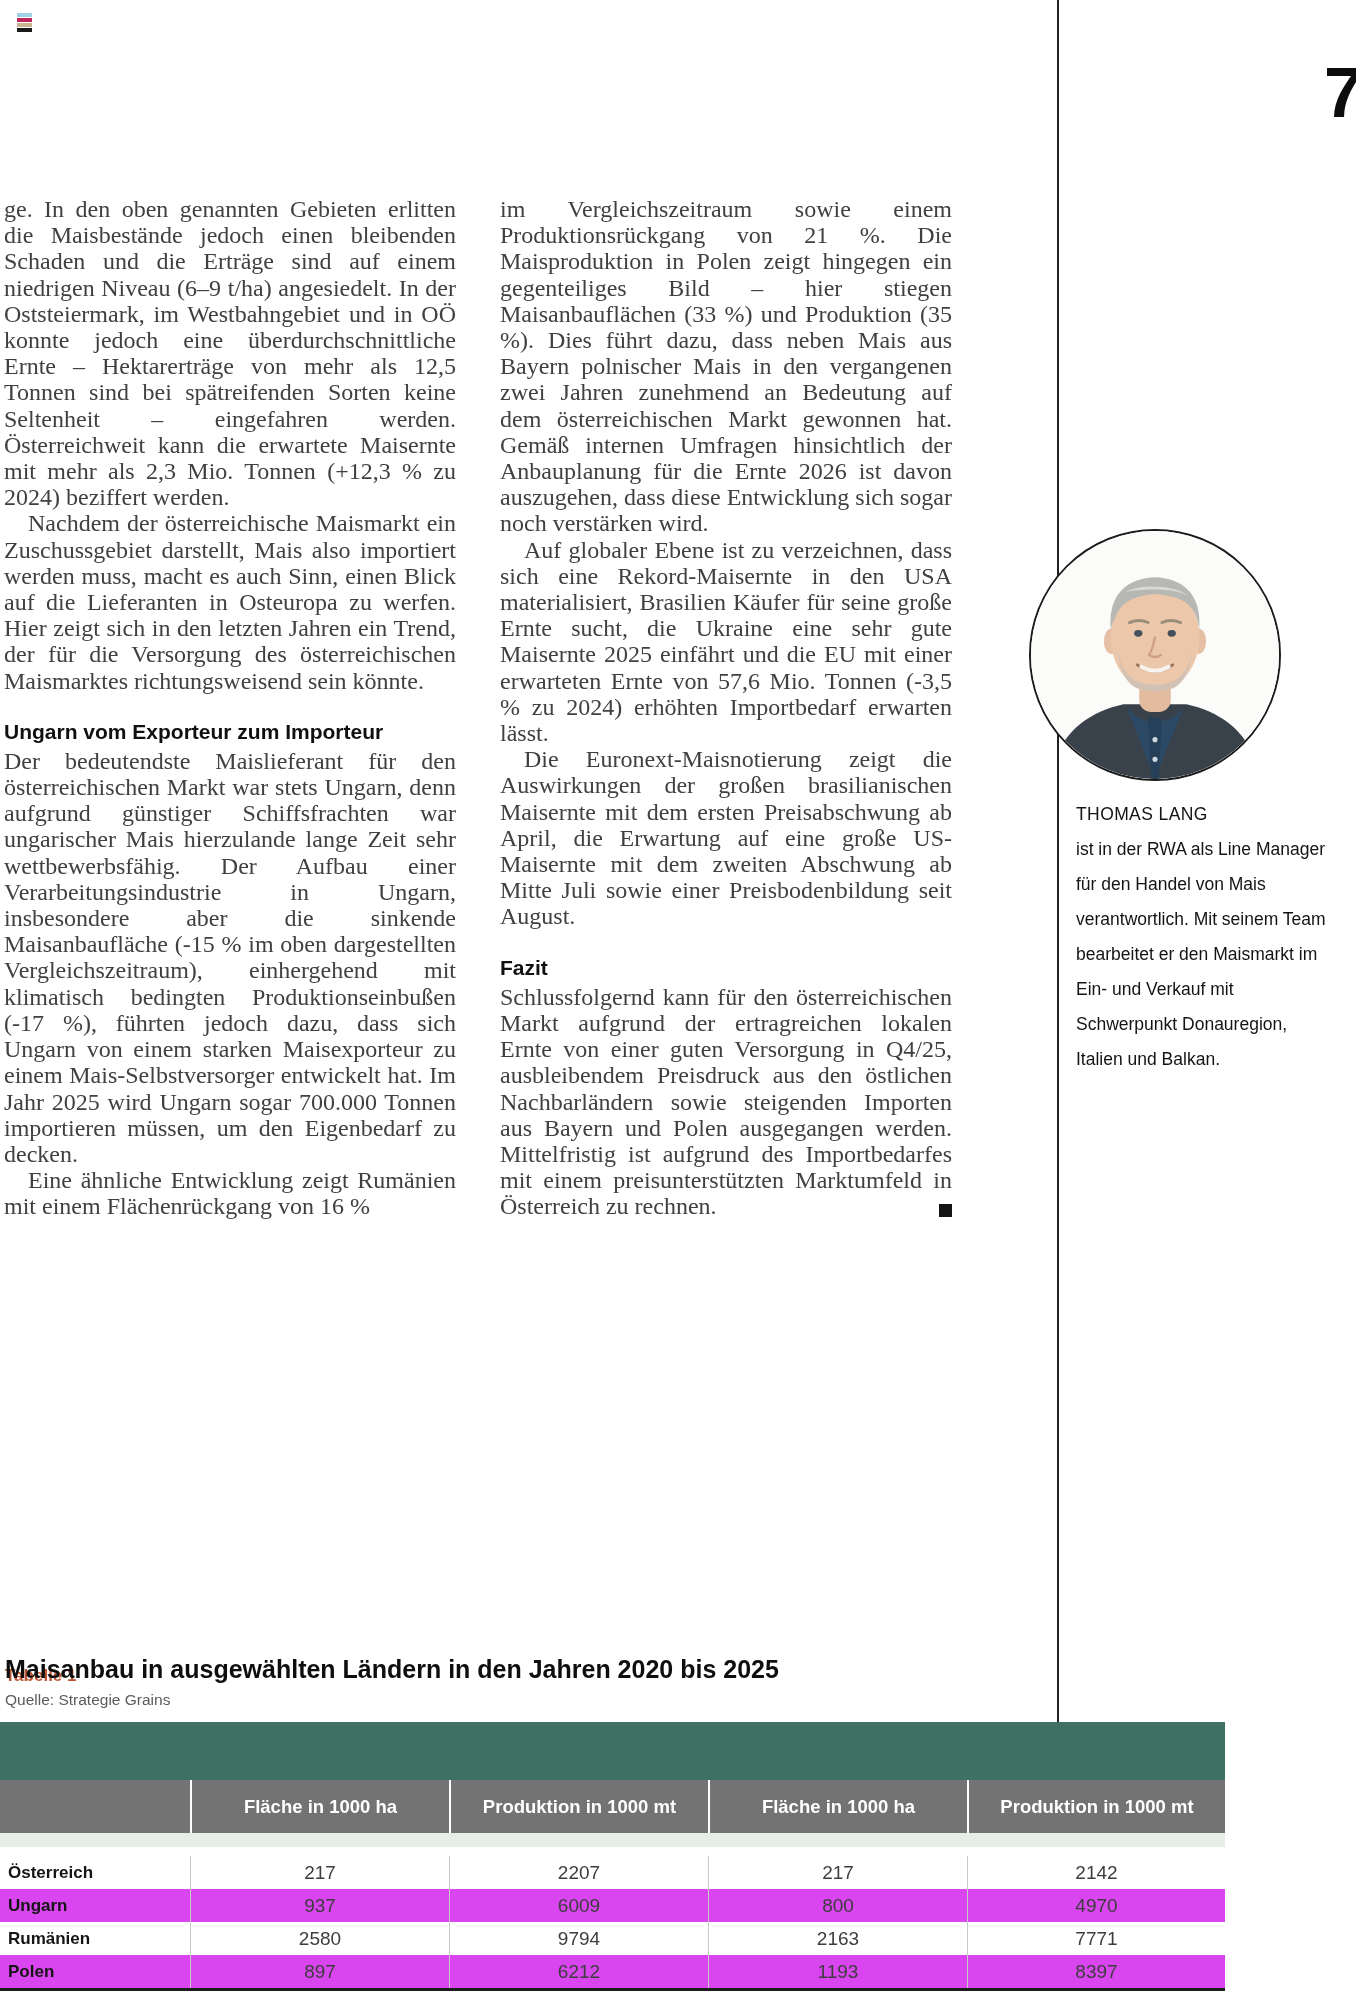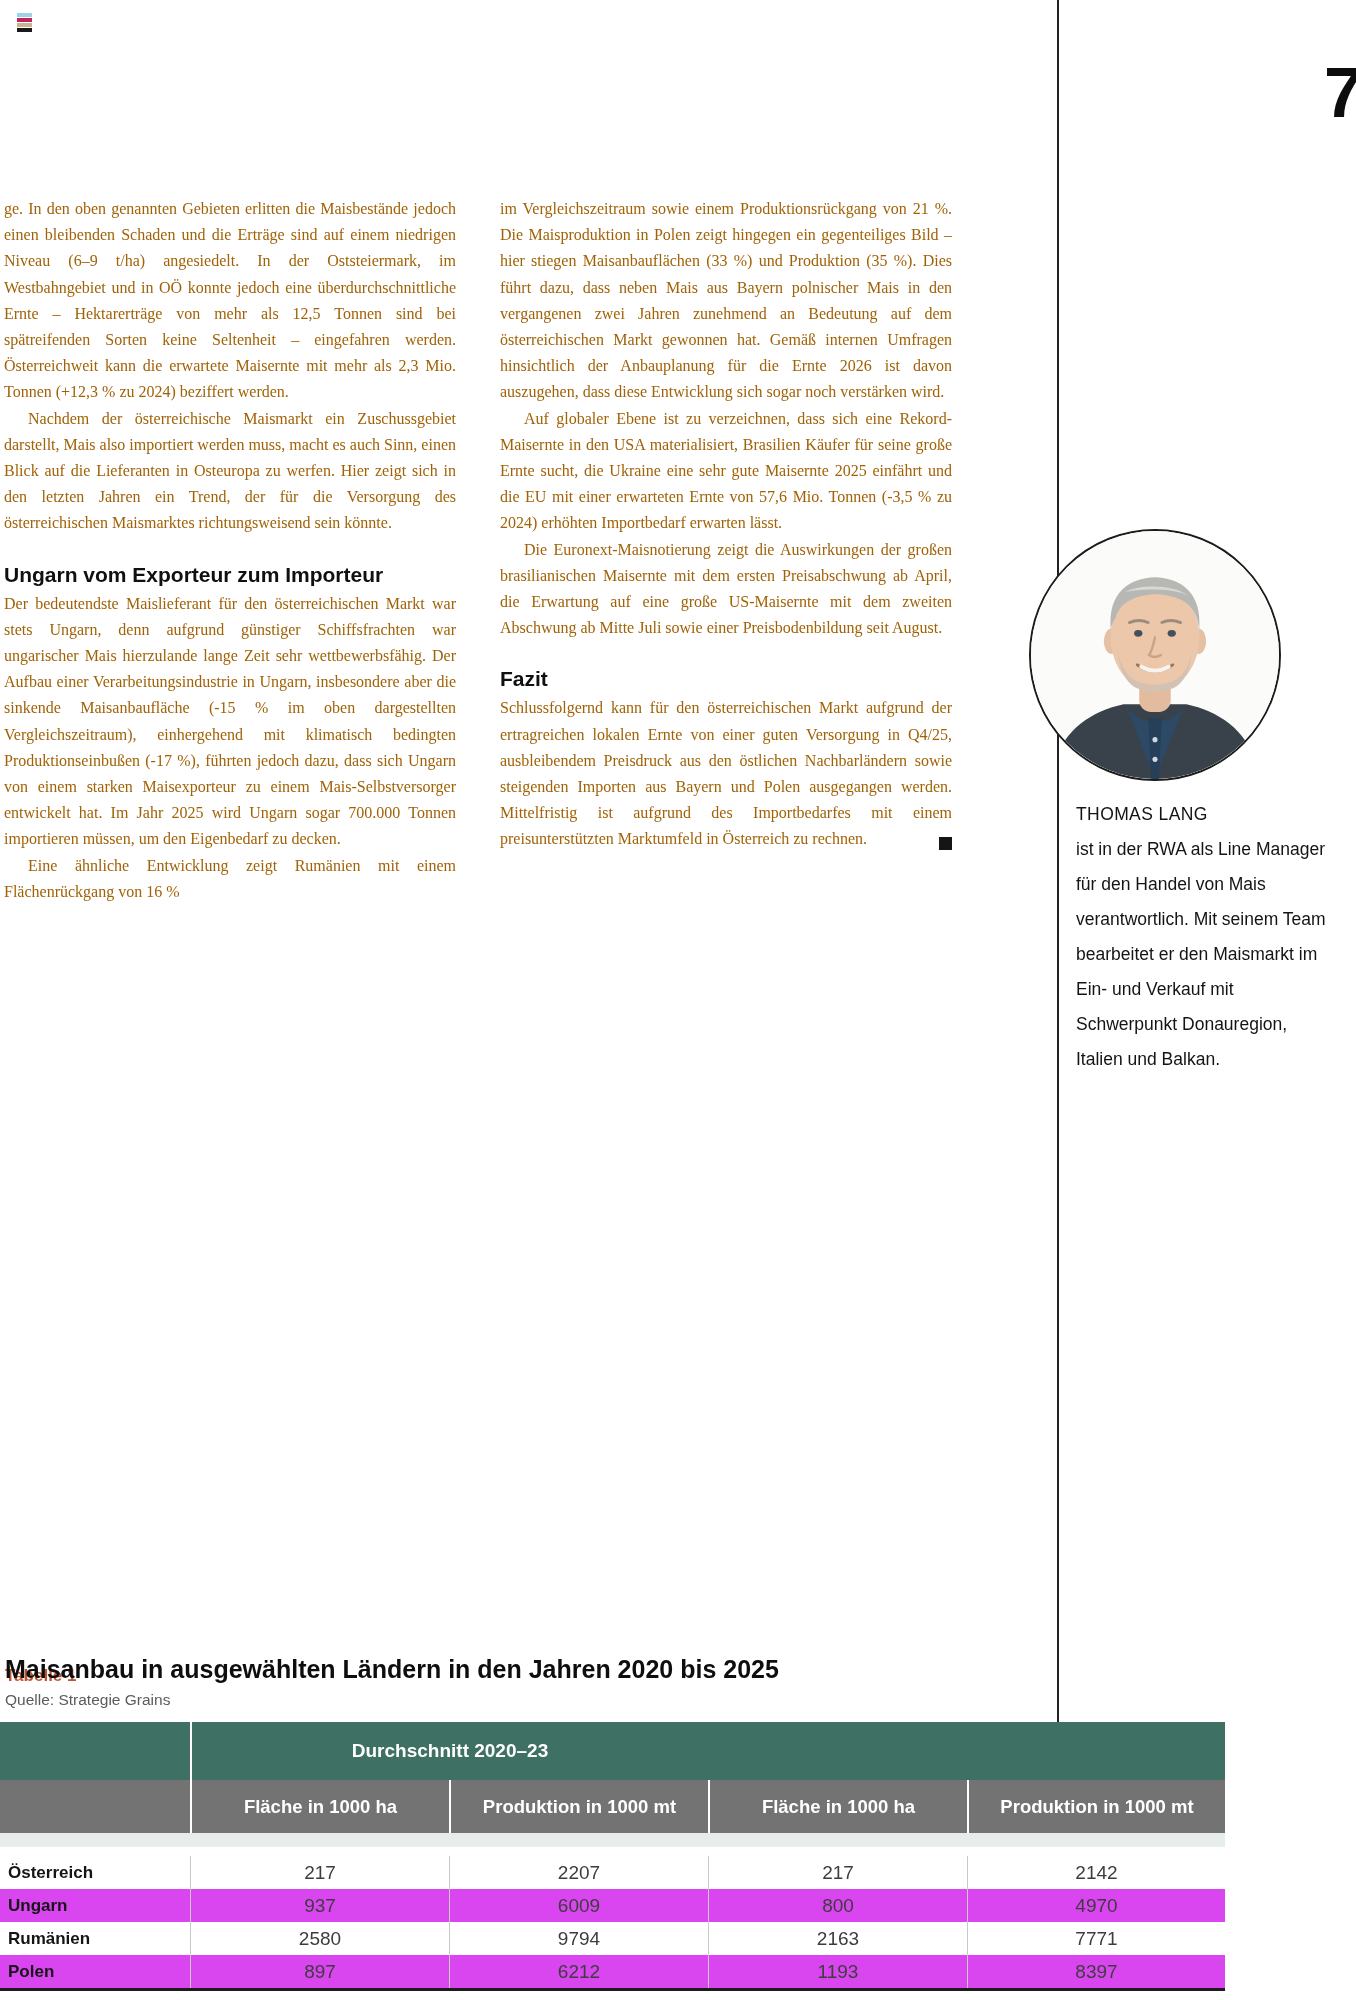--- a/index.html
+++ b/index.html
@@ -16,21 +16,21 @@
     font:600 70px/1 "Liberation Sans", sans-serif; color:#0d0d0d; letter-spacing:-2px;
   }
   .vrule{ position:absolute; left:1057px; top:0; width:2px; height:1722px; background:#222; }
 
   
   .col{ position:absolute; top:196px; width:452px; }
   .col-left{ left:4px; }
   .col-mid{ left:500px; }
   .bodytext{
     font-family:"Liberation Serif", serif;
-    font-size:16px; line-height:26.2px; color:#a16207;
+    font-size:24px; line-height:26.2px; color:#404040;
     text-align:justify; text-justify:inter-word;
   }
   .bodytext.indent{ text-indent:24px; }
   .subhead{
     font:700 21px/26px "Liberation Sans", sans-serif; color:#101010;
     margin-top:25px; margin-bottom:3px; text-align:left;
   }
   .endmark{
     float:right; width:13px; height:13px; background:#151515; margin-top:11px;
   }
@@ -145,21 +145,20 @@
   <div>ist in der RWA als Line Manager für den Handel von Mais verantwortlich. Mit seinem Team bearbeitet er den Maismarkt im Ein- und Verkauf mit Schwerpunkt Donauregion, Italien und Balkan.</div>
 </div>
 
 <div class="tbl-caption">Tabelle 1</div>
 <div class="tbl-title">Maisanbau in ausgewählten Ländern in den Jahren 2020 bis 2025</div>
 <div class="tbl-source">Quelle: Strategie Grains</div>
 
 <div class="tbl">
   <div class="trow gh-row">
     <div class="cell"></div>
-    <div class="cell gh-cell">Durchschnitt 2020–23</div>
   </div>
   <div class="trow ch-row">
     <div class="cell"></div>
     <div class="cell">Fläche in 1000 ha</div>
     <div class="cell">Produktion in 1000 mt</div>
     <div class="cell">Fläche in 1000 ha</div>
     <div class="cell">Produktion in 1000 mt</div>
   </div>
   <div class="tbl-strip"></div>
   <div class="tbl-gap"></div>

